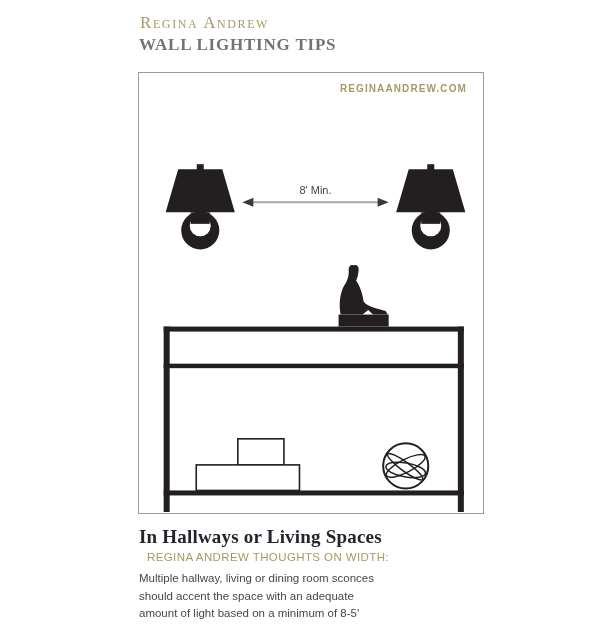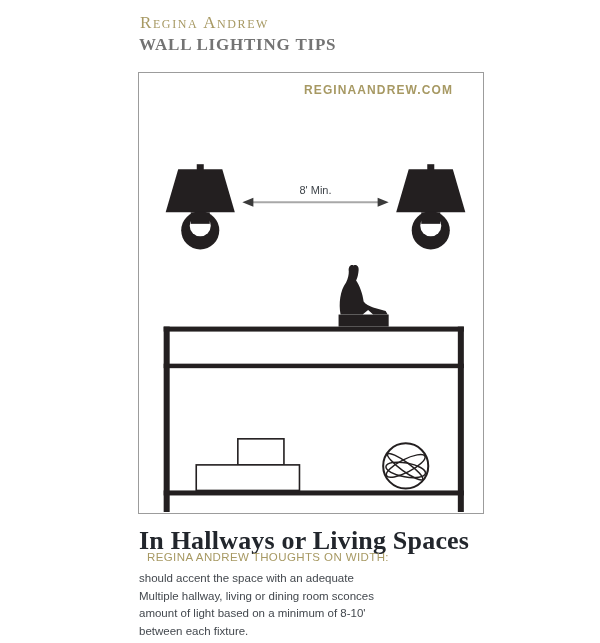--- a/index.html
+++ b/index.html
@@ -16,28 +16,28 @@
   .title{
     position:absolute;left:139px;top:35px;
     font-family:"Liberation Serif",serif;font-weight:bold;
     font-size:17px;letter-spacing:0.8px;color:#737373;
   }
   .frame{
     position:absolute;left:138px;top:72px;width:346px;height:442px;
     border:1.5px solid #9c9c9c;box-sizing:border-box;background:#ffffff;
   }
   .site-link{
-    position:absolute;top:10px;right:30px;
-    font-size:12px;font-weight:bold;letter-spacing:1.1px;color:#a79963;
+    position:absolute;top:10px;right:16px;
+    font-size:10px;font-weight:bold;letter-spacing:1.1px;color:#a79963;
   }
   .diagram-svg{position:absolute;left:0;top:0;width:100%;height:100%;}
   .f-heading{
     position:absolute;left:139px;top:526px;
     font-family:"Liberation Serif",serif;font-weight:bold;
-    font-size:26px;letter-spacing:0.2px;color:#22262c;
+    font-size:19px;letter-spacing:0.2px;color:#22262c;
   }
   .f-sub{
     position:absolute;left:139px;top:551px;
     font-size:11.5px;letter-spacing:0.4px;color:#a79963;margin-left:8px;
   }
   .f-body{
     position:absolute;left:139px;top:570px;
     font-size:11.5px;line-height:17.5px;color:#43484e;
   }
 </style>
@@ -111,19 +111,18 @@
       </g>
     </svg>
 
     <div class="site-link">REGINAANDREW.COM</div>
   </div>
 
   <div class="f-heading">In Hallways or Living Spaces</div>
   <div class="f-sub">REGINA ANDREW THOUGHTS ON WIDTH:</div>
 
   <div class="f-body">
+    <div>Multiple hallway, living or dining room sconces</div>
     <div>should accent the space with an adequate</div>
-    <div>Multiple hallway, living or dining room sconces</div>
-    <div>amount of light based on a minimum of 8-10'</div>
-    <div>between each fixture.</div>
+    <div>amount of light based on a minimum of 8-5'</div>
   </div>
 
 </div>
 
 </body></html>

